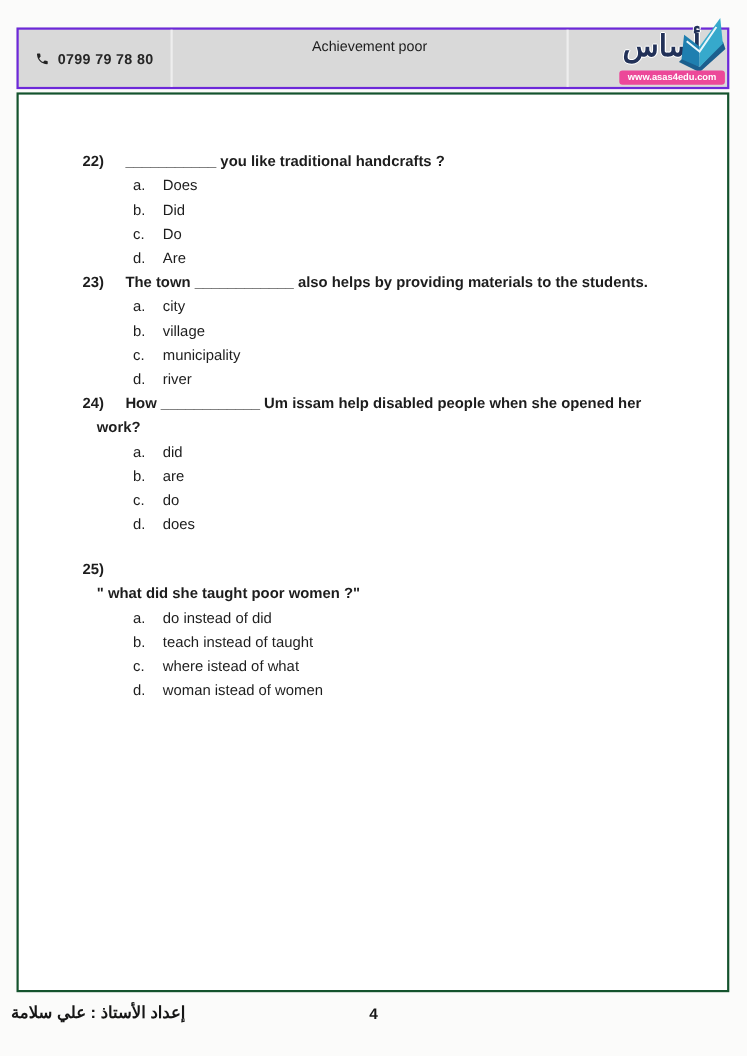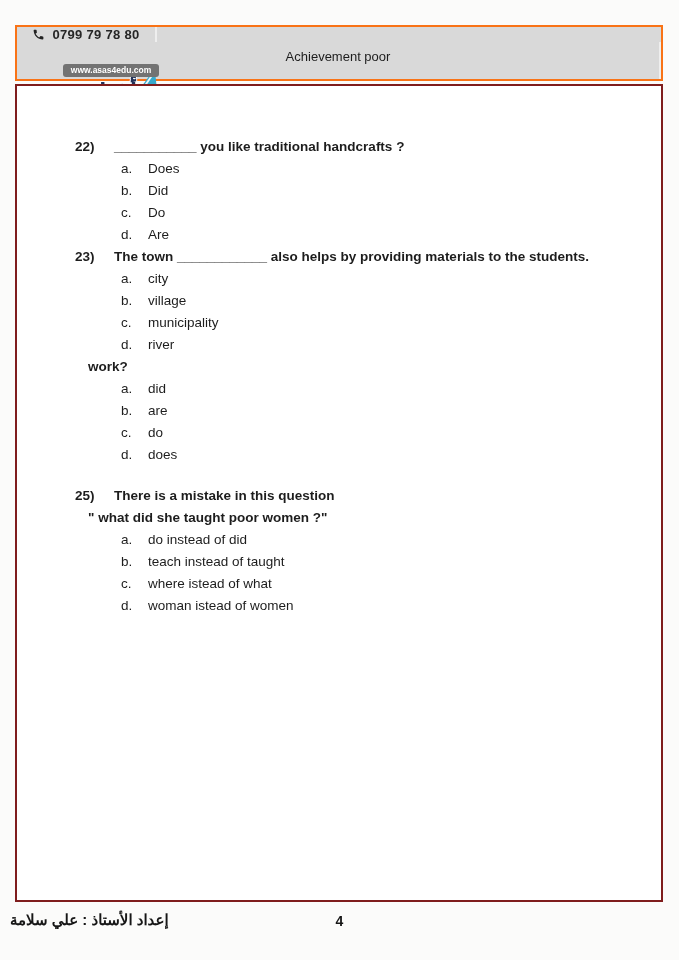--- a/index.html
+++ b/index.html
@@ -9,24 +9,23 @@
     font-family: "Liberation Sans", sans-serif;
     color: #1d1d1d;
     position: relative;
     overflow: hidden;
   }
 
   
   .header-box {
     position: absolute; left: 15px; top: 25px;
     width: 644px; height: 52px;
-    border: 2px solid #f97316;
+    border: 2px solid #6d28d9;
     background: #d9d9d9;
     display: flex;
-    flex-direction: column;
   }
   .cell-phone {
     width: 138px; flex: none;
     border-right: 2px solid #eeeeee;
     display: flex; align-items: center; justify-content: center;
     gap: 7px;
     font-size: 13px; font-weight: bold; color: #262626;
     letter-spacing: 0.3px;
   }
   .cell-title {
@@ -46,31 +45,31 @@
     font-size: 27px; font-weight: bold; color: #223158;
     text-shadow: -1px 0 0 #ffffff, 1px 0 0 #ffffff, 0 1px 0 #ffffff, 0 -1px 0 #ffffff;
     letter-spacing: -1px;
   }
   .logo-book {
     position: absolute; right: -4px; top: -13px;
     width: 52px; height: 54px;
   }
   .logo-band {
     position: absolute; left: -3px; right: -1px; bottom: 2px; height: 13px;
-    background: #737373; border-radius: 3px;
+    background: #ec4899; border-radius: 3px;
     color: #ffffff; font-size: 8.5px; font-weight: bold;
     text-align: center; line-height: 13px;
     white-space: nowrap;
   }
 
   
   .content-box {
     position: absolute; left: 15px; top: 84px;
     width: 644px; height: 814px;
-    border: 2px solid #7f1d1d;
+    border: 2px solid #14532d;
     background: #ffffff;
   }
   .questions {
     padding: 50px 22px 0 58px;
     font-size: 13.5px;
     line-height: 22px;
   }
   .q-line { display: flex; }
   .q-num { width: 27px; flex: none; font-weight: bold; }
   .q-stem { font-weight: bold; white-space: pre-wrap; margin-left: 12px; }
@@ -172,20 +171,24 @@
           <span class="opt-text">municipality</span>
         </div>
         <div class="opt">
           <span class="opt-letter">d.</span>
           <span class="opt-text">river</span>
         </div>
       </div>
     </div>
 
     <div class="question">
+      <div class="q-line">
+        <span class="q-num">24)</span>
+        <span class="q-stem">How ____________ Um issam help disabled people when she opened her</span>
+      </div>
       <div class="q-cont">work?</div>
       <div class="options">
         <div class="opt">
           <span class="opt-letter">a.</span>
           <span class="opt-text">did</span>
         </div>
         <div class="opt">
           <span class="opt-letter">b.</span>
           <span class="opt-text">are</span>
         </div>
@@ -196,21 +199,20 @@
         <div class="opt">
           <span class="opt-letter">d.</span>
           <span class="opt-text">does</span>
         </div>
       </div>
     </div>
 
     <div class="question question-spaced">
       <div class="q-line">
         <span class="q-num">25)</span>
-        <span class="q-stem">There is a mistake in this question</span>
       </div>
       <div class="q-cont">" what did she taught poor women ?"</div>
       <div class="options">
         <div class="opt">
           <span class="opt-letter">a.</span>
           <span class="opt-text">do instead of did</span>
         </div>
         <div class="opt">
           <span class="opt-letter">b.</span>
           <span class="opt-text">teach instead of taught</span>

